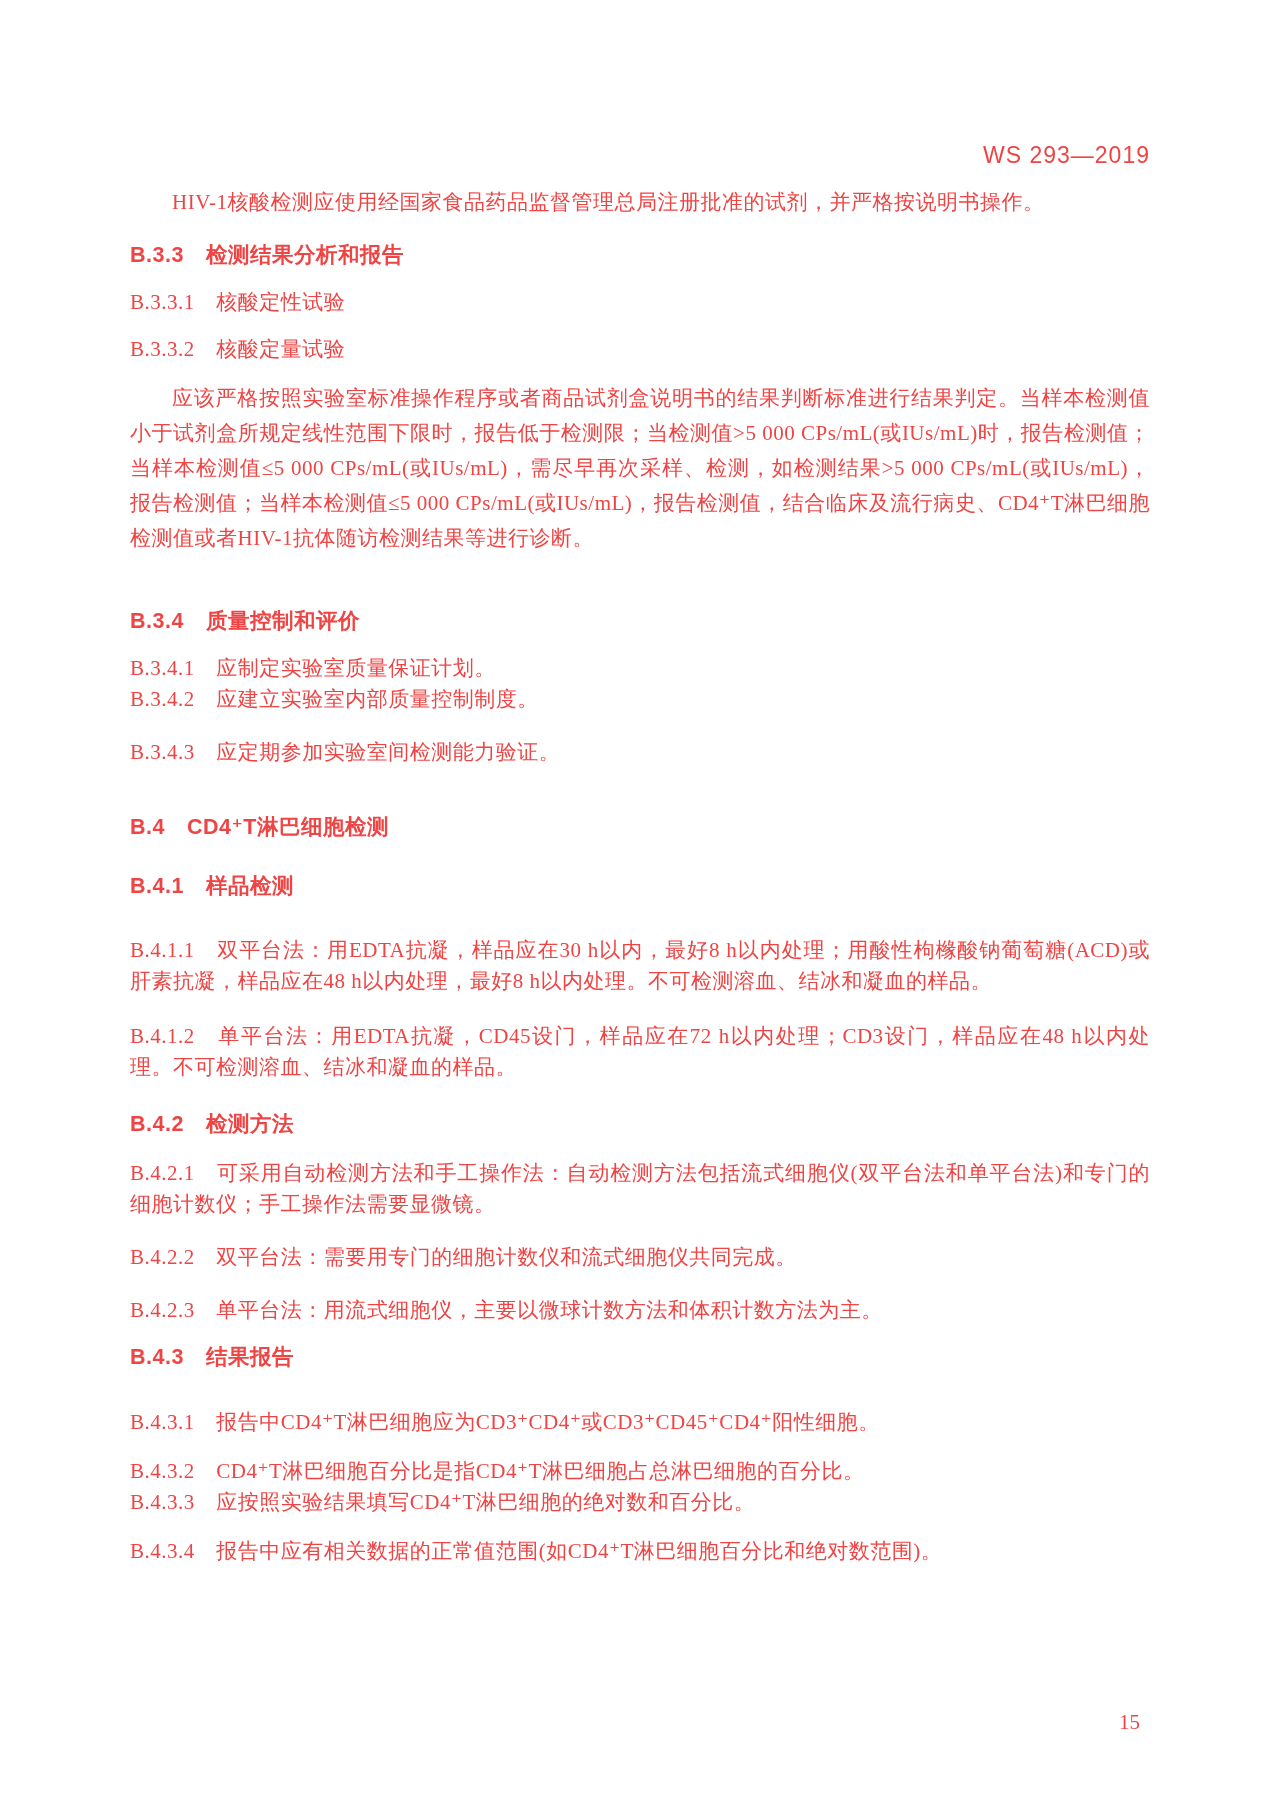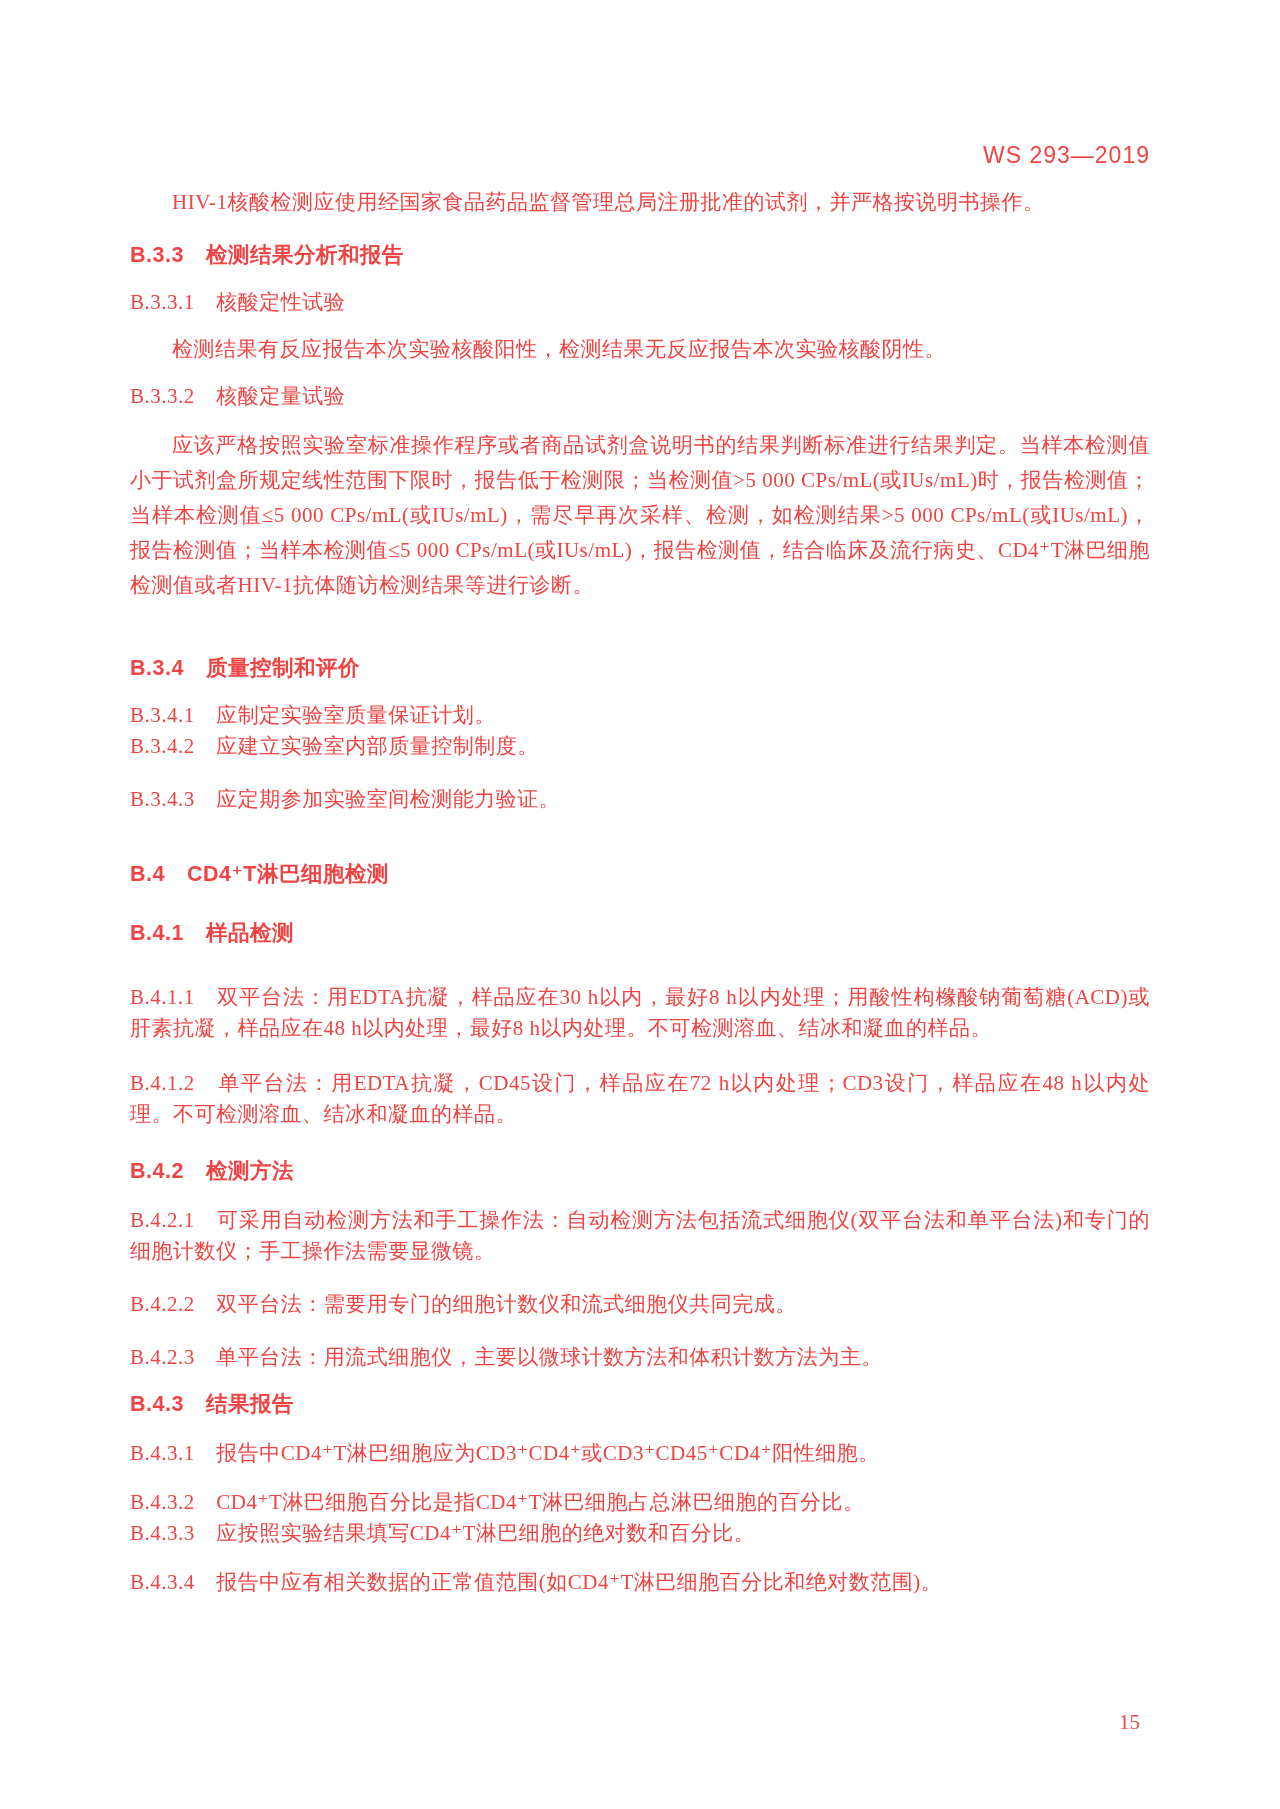--- a/index.html
+++ b/index.html
@@ -59,21 +59,20 @@
   <div class="content">
 
     <div class="doc-header">WS 293—2019</div>
 
     <div class="p indent" style="margin-top:16px">HIV-1核酸检测应使用经国家食品药品监督管理总局注册批准的试剂，并严格按说明书操作。</div>
 
     <div class="h" style="margin-top:22px">B.3.3　检测结果分析和报告</div>
 
     <div class="h4" style="margin-top:16px">B.3.3.1　核酸定性试验</div>
 
-    <div class="p indent" style="margin-top:16px">检测结果有反应报告本次实验核酸阳性，检测结果无反应报告本次实验核酸阴性。</div>
 
     <div class="h4" style="margin-top:16px">B.3.3.2　核酸定量试验</div>
 
     <div class="p indent lead" style="margin-top:16px">应该严格按照实验室标准操作程序或者商品试剂盒说明书的结果判断标准进行结果判定。当样本检测值小于试剂盒所规定线性范围下限时，报告低于检测限；当检测值&gt;5 000 CPs/mL(或IUs/mL)时，报告检测值；当样本检测值≤5 000 CPs/mL(或IUs/mL)，需尽早再次采样、检测，如检测结果&gt;5 000 CPs/mL(或IUs/mL)，报告检测值；当样本检测值≤5 000 CPs/mL(或IUs/mL)，报告检测值，结合临床及流行病史、CD4⁺T淋巴细胞检测值或者HIV-1抗体随访检测结果等进行诊断。</div>
 
     <div class="h" style="margin-top:50px">B.3.4　质量控制和评价</div>
 
     <div class="p" style="margin-top:16px">B.3.4.1　应制定实验室质量保证计划。</div>
 
     <div class="p" style="">B.3.4.2　应建立实验室内部质量控制制度。</div>
@@ -91,21 +90,21 @@
     <div class="h" style="margin-top:26px">B.4.2　检测方法</div>
 
     <div class="p" style="margin-top:18px">B.4.2.1　可采用自动检测方法和手工操作法：自动检测方法包括流式细胞仪(双平台法和单平台法)和专门的细胞计数仪；手工操作法需要显微镜。</div>
 
     <div class="p" style="margin-top:22px">B.4.2.2　双平台法：需要用专门的细胞计数仪和流式细胞仪共同完成。</div>
 
     <div class="p" style="margin-top:22px">B.4.2.3　单平台法：用流式细胞仪，主要以微球计数方法和体积计数方法为主。</div>
 
     <div class="h" style="margin-top:16px">B.4.3　结果报告</div>
 
-    <div class="p" style="margin-top:18px">B.4.3.1　报告中CD4⁺T淋巴细胞应为CD3⁺CD4⁺或CD3⁺CD45⁺CD4⁺阳性细胞。</div>
+    <div class="p" style="margin-top:34px">B.4.3.1　报告中CD4⁺T淋巴细胞应为CD3⁺CD4⁺或CD3⁺CD45⁺CD4⁺阳性细胞。</div>
 
     <div class="p" style="margin-top:18px">B.4.3.2　CD4⁺T淋巴细胞百分比是指CD4⁺T淋巴细胞占总淋巴细胞的百分比。</div>
 
     <div class="p" style="">B.4.3.3　应按照实验结果填写CD4⁺T淋巴细胞的绝对数和百分比。</div>
 
     <div class="p" style="margin-top:18px">B.4.3.4　报告中应有相关数据的正常值范围(如CD4⁺T淋巴细胞百分比和绝对数范围)。</div>
 
   </div>
 
   <div class="page-number">15</div>

